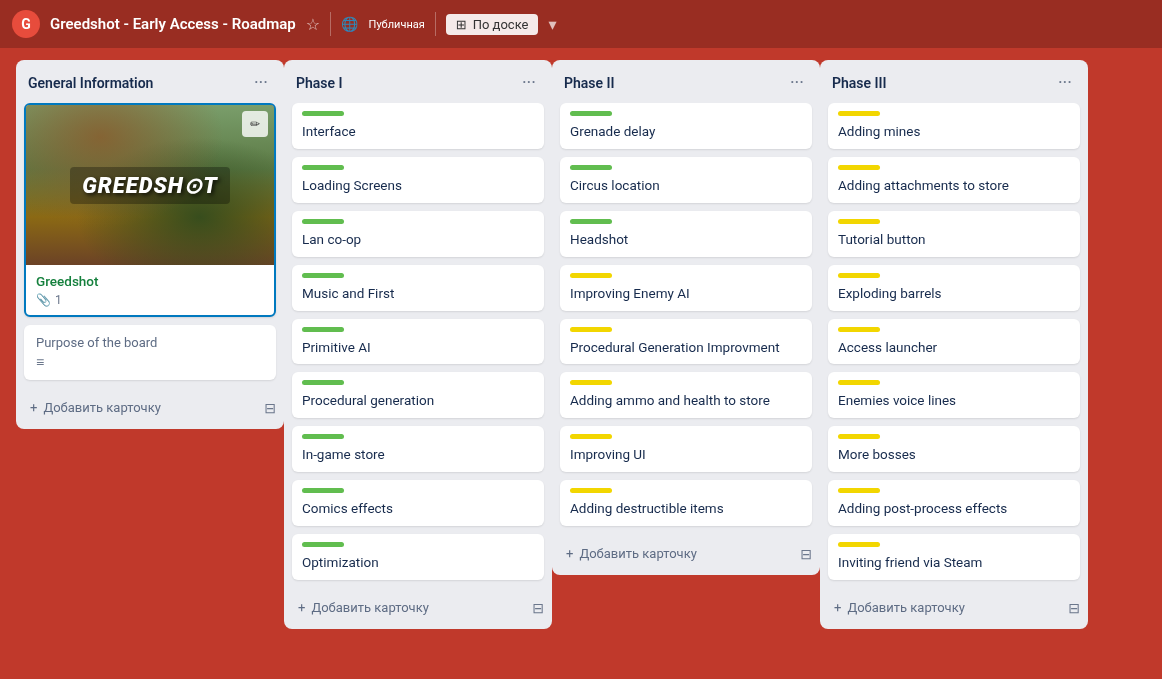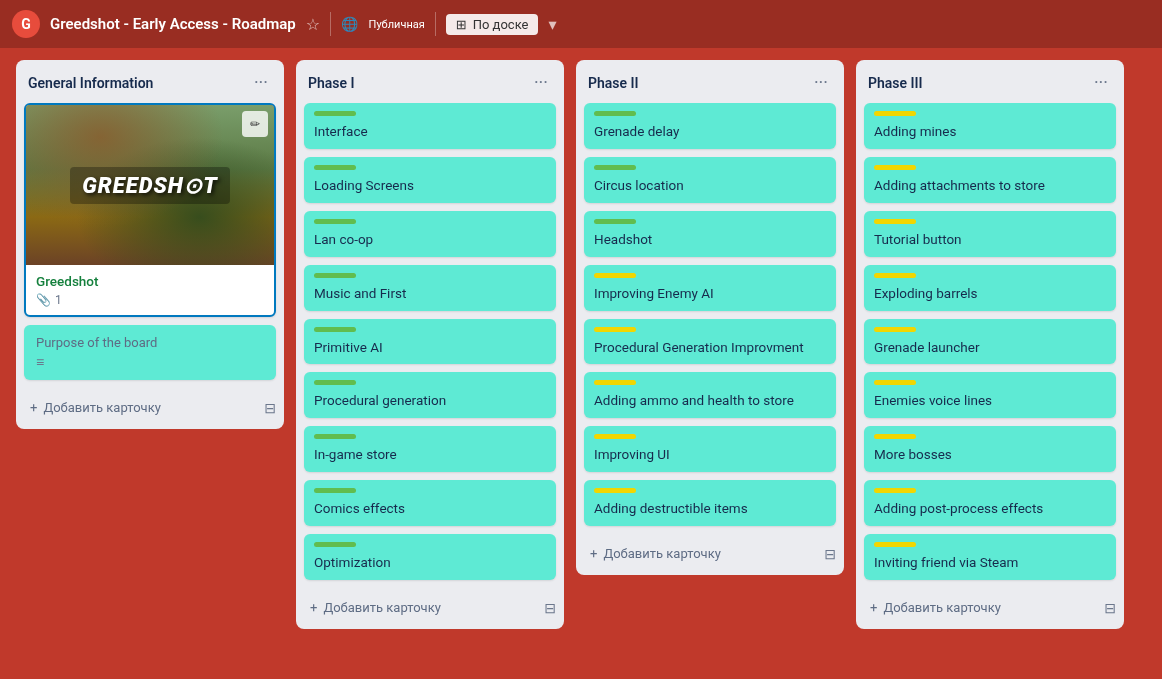--- a/index.html
+++ b/index.html
@@ -53,21 +53,20 @@
     .header-divider {
       width: 1px; height: 24px;
       background: rgba(255,255,255,0.3);
     }
     .header-spacer { flex: 1; }
 
     
     .board {
       padding: 12px 16px;
       display: flex;
-      gap: 12px;
       overflow-x: auto;
       height: calc(679px - 48px);
       align-items: flex-start;
     }
 
     
     .column {
       background: #ebecf0;
       border-radius: 8px;
       width: 268px;
@@ -114,21 +113,21 @@
       gap: 6px;
       color: #5e6c84;
       font-size: 13px;
       cursor: pointer;
       padding: 4px 6px;
       border-radius: 4px;
     }
 
     
     .card {
-      background: #5eead4;
+      background: #ffffff;
       border-radius: 6px;
       padding: 8px 10px;
       box-shadow: 0 1px 2px rgba(0,0,0,0.1);
       cursor: pointer;
     }
     .card-bar {
       height: 5px;
       width: 42px;
       border-radius: 3px;
       margin-bottom: 6px;
@@ -400,21 +399,21 @@
         <div class="card">
           <div class="card-bar bar-yellow"></div>
           <div class="card-title">Tutorial button</div>
         </div>
         <div class="card">
           <div class="card-bar bar-yellow"></div>
           <div class="card-title">Exploding barrels</div>
         </div>
         <div class="card">
           <div class="card-bar bar-yellow"></div>
-          <div class="card-title">Grenade launcher</div>
+          <div class="card-title">Access launcher</div>
         </div>
         <div class="card">
           <div class="card-bar bar-yellow"></div>
           <div class="card-title">Enemies voice lines</div>
         </div>
         <div class="card">
           <div class="card-bar bar-yellow"></div>
           <div class="card-title">More bosses</div>
         </div>
         <div class="card">

